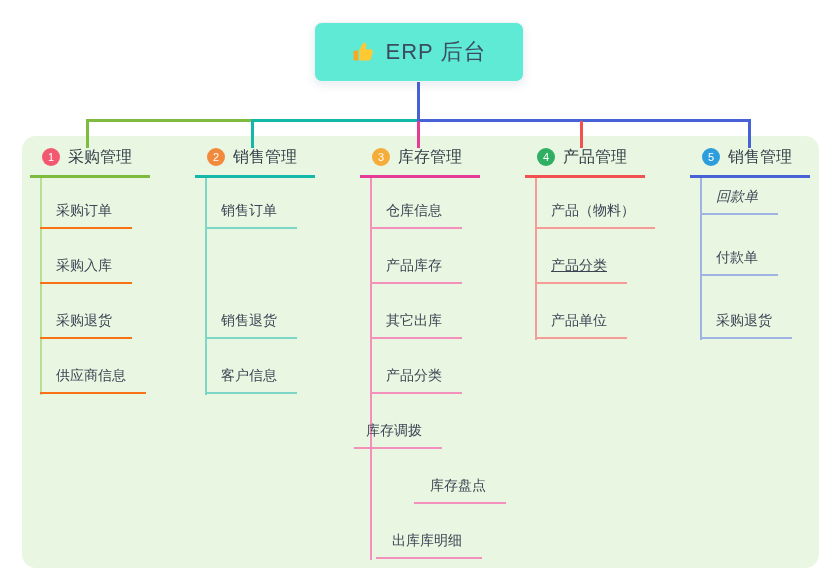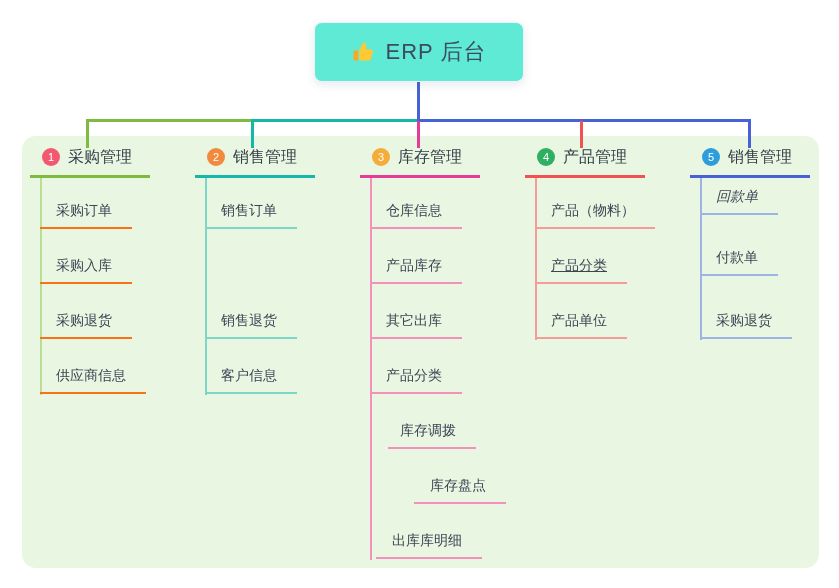--- a/index.html
+++ b/index.html
@@ -161,21 +161,21 @@
   <div class="item bd-l2" style="left:205px; top:366px;">客户信息</div>
 
   <div class="branch-header bd-b3" style="left:360px; top:145px;">
     <span class="badge badge-3">3</span>
     <span>库存管理</span>
   </div>
   <div class="item bd-l3" style="left:370px; top:201px;">仓库信息</div>
   <div class="item bd-l3" style="left:370px; top:256px;">产品库存</div>
   <div class="item bd-l3" style="left:370px; top:311px;">其它出库</div>
   <div class="item bd-l3" style="left:370px; top:366px;">产品分类</div>
-  <div class="item bd-l3" style="left:388px; top:421px;padding-left:12px;">库存调拨</div>
+  <div class="item bd-l3" style="left:354px; top:421px;padding-left:12px;">库存调拨</div>
   <div class="item bd-l3" style="left:370px; top:476px;margin-left:44px;">库存盘点</div>
   <div class="item bd-l3" style="left:376px; top:531px;">出库库明细</div>
 
   <div class="branch-header bd-b4" style="left:525px; top:145px;">
     <span class="badge badge-4">4</span>
     <span>产品管理</span>
   </div>
   <div class="item bd-l4" style="left:535px; top:201px;">产品（物料）</div>
   <div class="item bd-l4" style="left:535px; top:256px;text-decoration:underline;">产品分类</div>
   <div class="item bd-l4" style="left:535px; top:311px;">产品单位</div>

